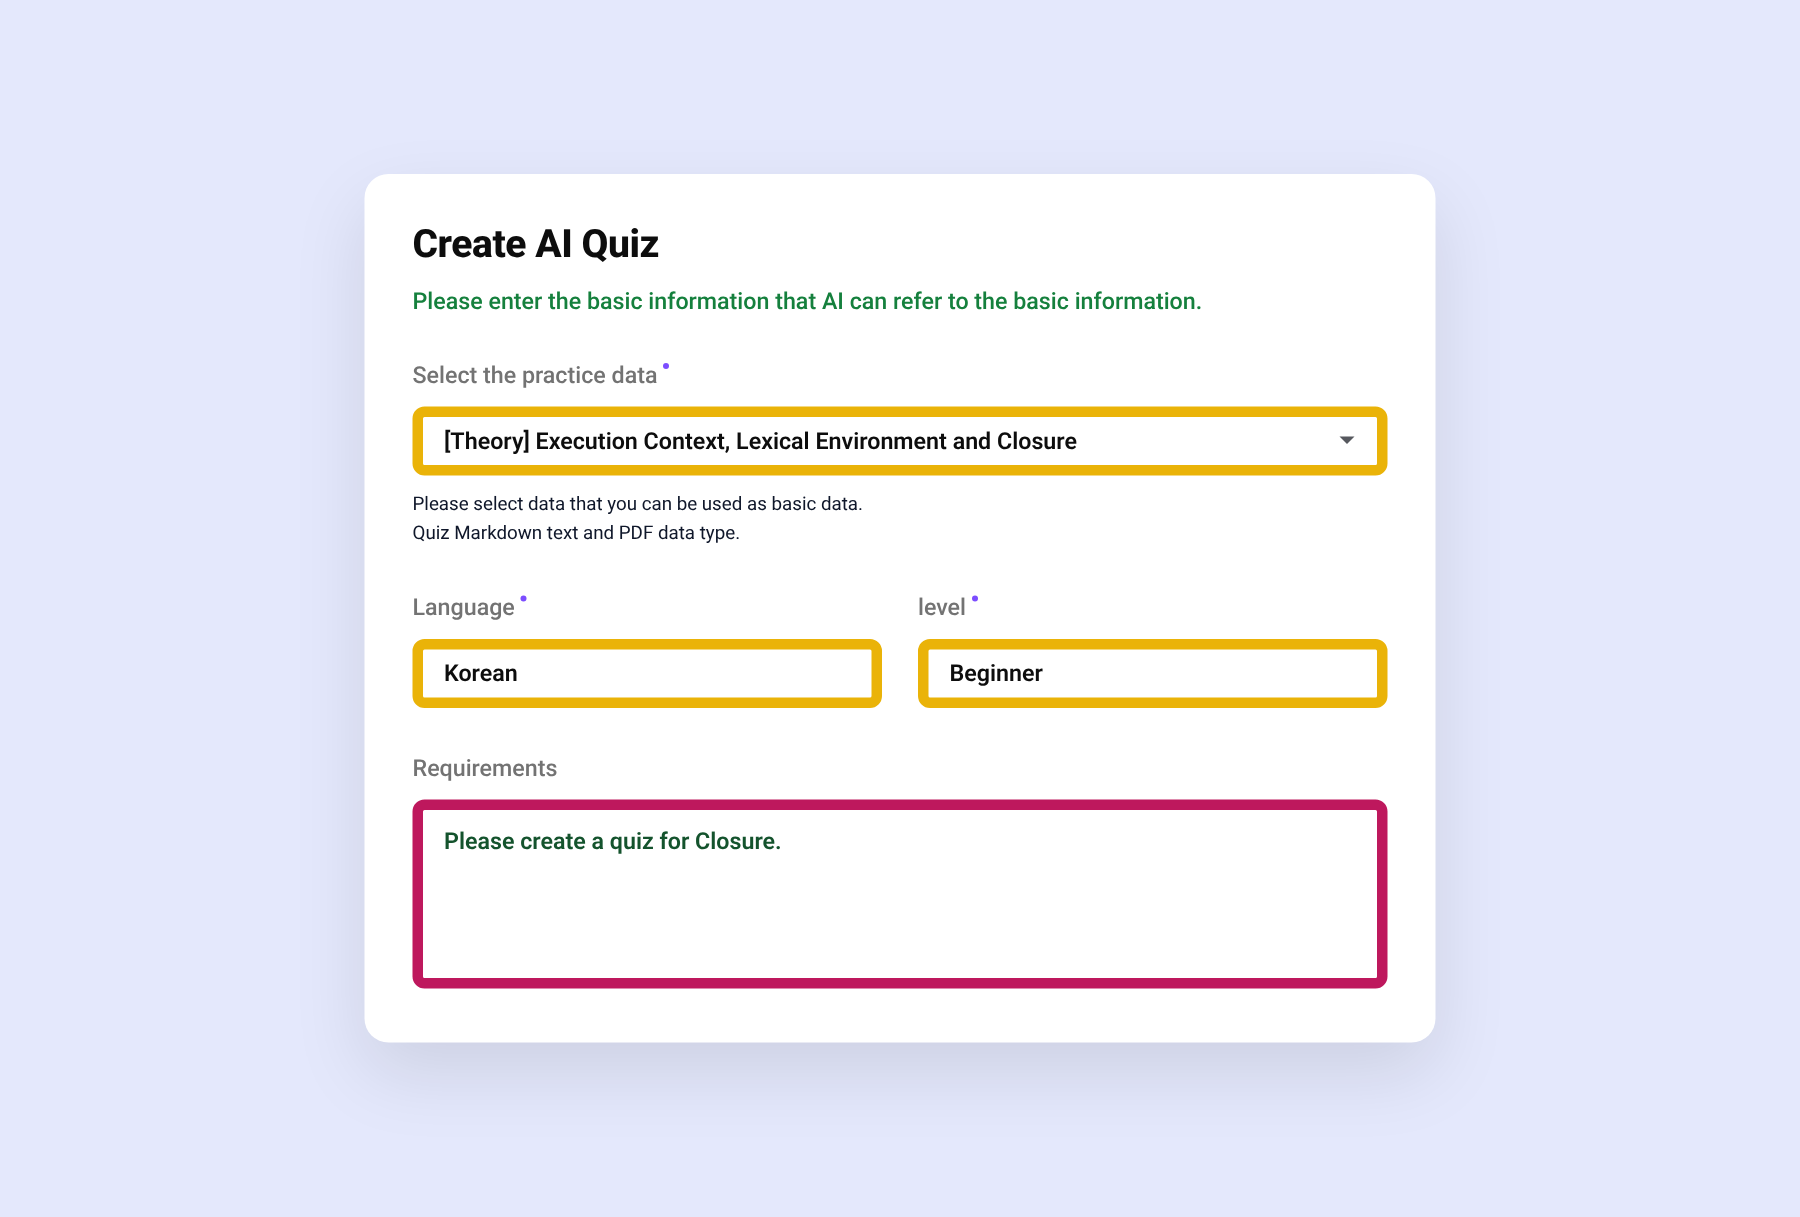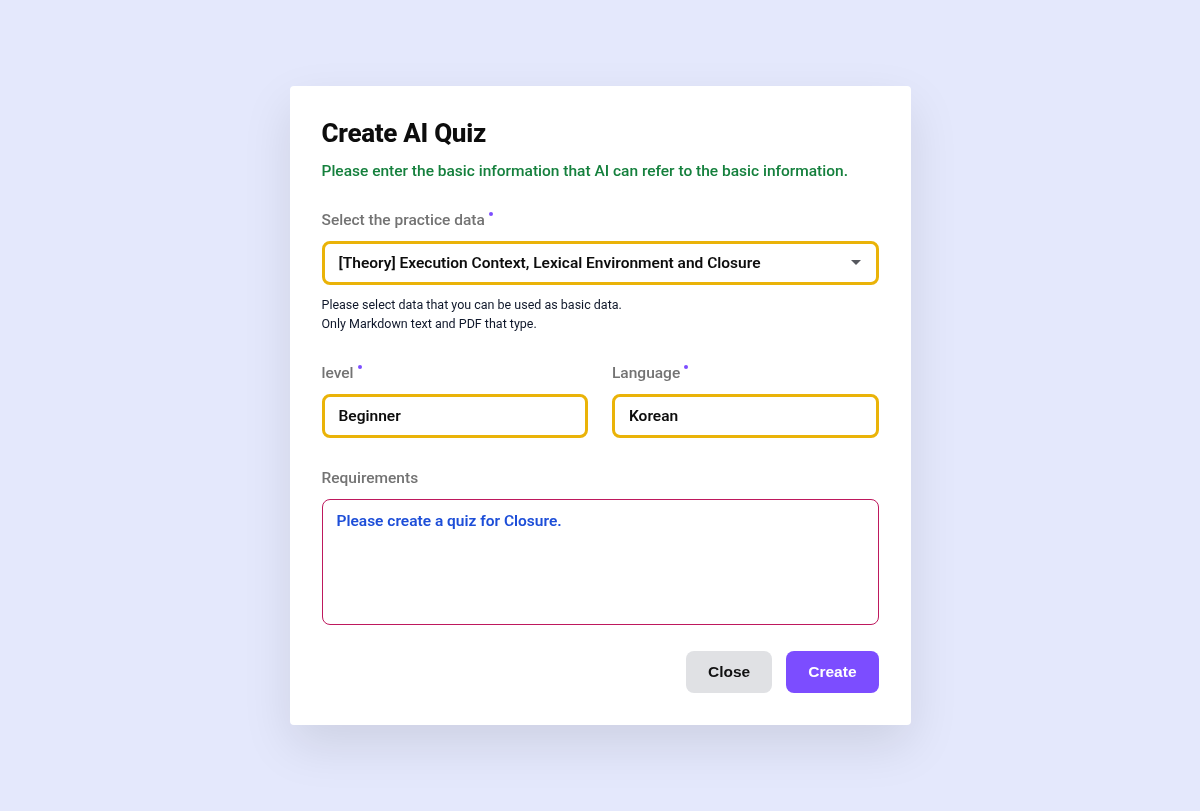--- a/index.html
+++ b/index.html
@@ -7,23 +7,23 @@
   body {
     width: 1200px;
     height: 811px;
     background: #e4e8fc;
     font-family: -apple-system, BlinkMacSystemFont, "Segoe UI", Roboto, Helvetica, Arial, sans-serif;
     display: flex;
     align-items: center;
     justify-content: center;
   }
   .modal {
-    width: 621px;
+    width: 714px;
     background: #ffffff;
-    border-radius: 4px;
+    border-radius: 16px;
     box-shadow: 0 20px 50px rgba(0,0,0,0.10);
     padding: 32px;
   }
   .modal-title {
     font-size: 26px;
     font-weight: 800;
     color: #0d0d0d;
     letter-spacing: -0.3px;
   }
   .modal-subtitle {
@@ -47,21 +47,21 @@
     position: absolute;
     top: 1px;
     right: -8px;
     width: 4px;
     height: 4px;
     border-radius: 50%;
     background: #7c4dff;
   }
   .select-box {
     margin-top: 12px;
-    border: 3px solid #eab308;
+    border: 7px solid #eab308;
     border-radius: 8px;
     height: 44px;
     display: flex;
     align-items: center;
     padding: 16px 14px;
     background: #ffffff;
     cursor: pointer;
   }
   .select-box .value {
     flex: 1;
@@ -96,26 +96,26 @@
   .row-3 .col .field-label {
     display: inline-block;
   }
   .row-3 .select-box {
     margin-top: 12px;
   }
   .textarea {
     margin-top: 12px;
     width: 100%;
     height: 126px;
-    border: 1px solid #be185d;
+    border: 7px solid #be185d;
     border-radius: 8px;
     padding: 12px 14px;
     font-size: 15.5px;
     font-weight: 600;
-    color: #1d4ed8;
+    color: #14532d;
     font-family: inherit;
     resize: none;
     outline: none;
   }
   .actions {
     margin-top: 22px;
     display: flex;
     justify-content: flex-end;
     gap: 14px;
   }
@@ -150,44 +150,40 @@
     <div class="select-box">
       <span class="value">[Theory] Execution Context, Lexical Environment and Closure</span>
       <span class="caret">
         <svg width="12" height="8" viewBox="0 0 12 8">
             <path d="M1 1 L6 6 L11 1 Z" fill="currentColor"></path>
           </svg>
       </span>
     </div>
     <div class="helper-text">
       <div>Please select data that you can be used as basic data.</div>
-      <div>Only Markdown text and PDF that type.</div>
+      <div>Quiz Markdown text and PDF data type.</div>
     </div>
   </div>
 
   <div class="row-3">
     <div class="col">
-      <span class="field-label required">level</span>
+      <span class="field-label required">Language</span>
       <div class="select-box no-caret">
-        <span class="value">Beginner</span>
+        <span class="value">Korean</span>
 
       </div>
     </div>
     <div class="col">
-      <span class="field-label required">Language</span>
+      <span class="field-label required">level</span>
       <div class="select-box no-caret">
-        <span class="value">Korean</span>
+        <span class="value">Beginner</span>
 
       </div>
     </div>
   </div>
 
   <div class="field">
     <span class="field-label">Requirements</span>
     <textarea class="textarea" style="">Please create a quiz for Closure.</textarea>
   </div>
 
-  <div class="actions">
-    <button class="btn btn-secondary">Close</button>
-    <button class="btn btn-primary">Create</button>
-  </div>
 
 </div>
 
 </body></html>

